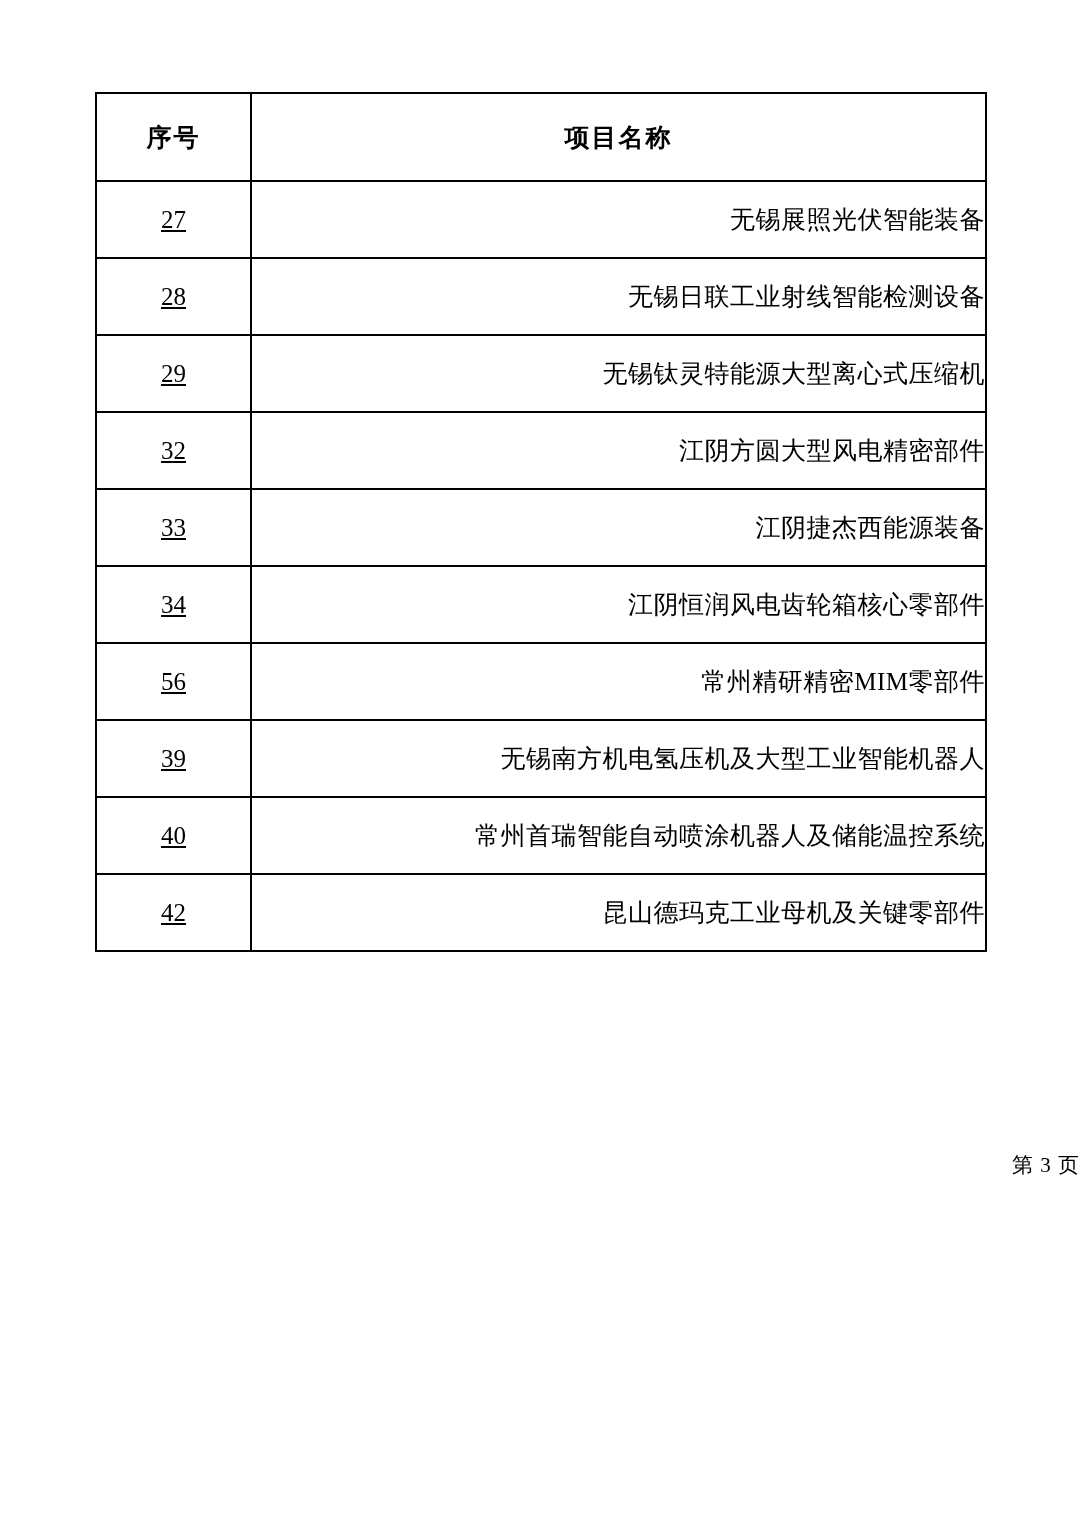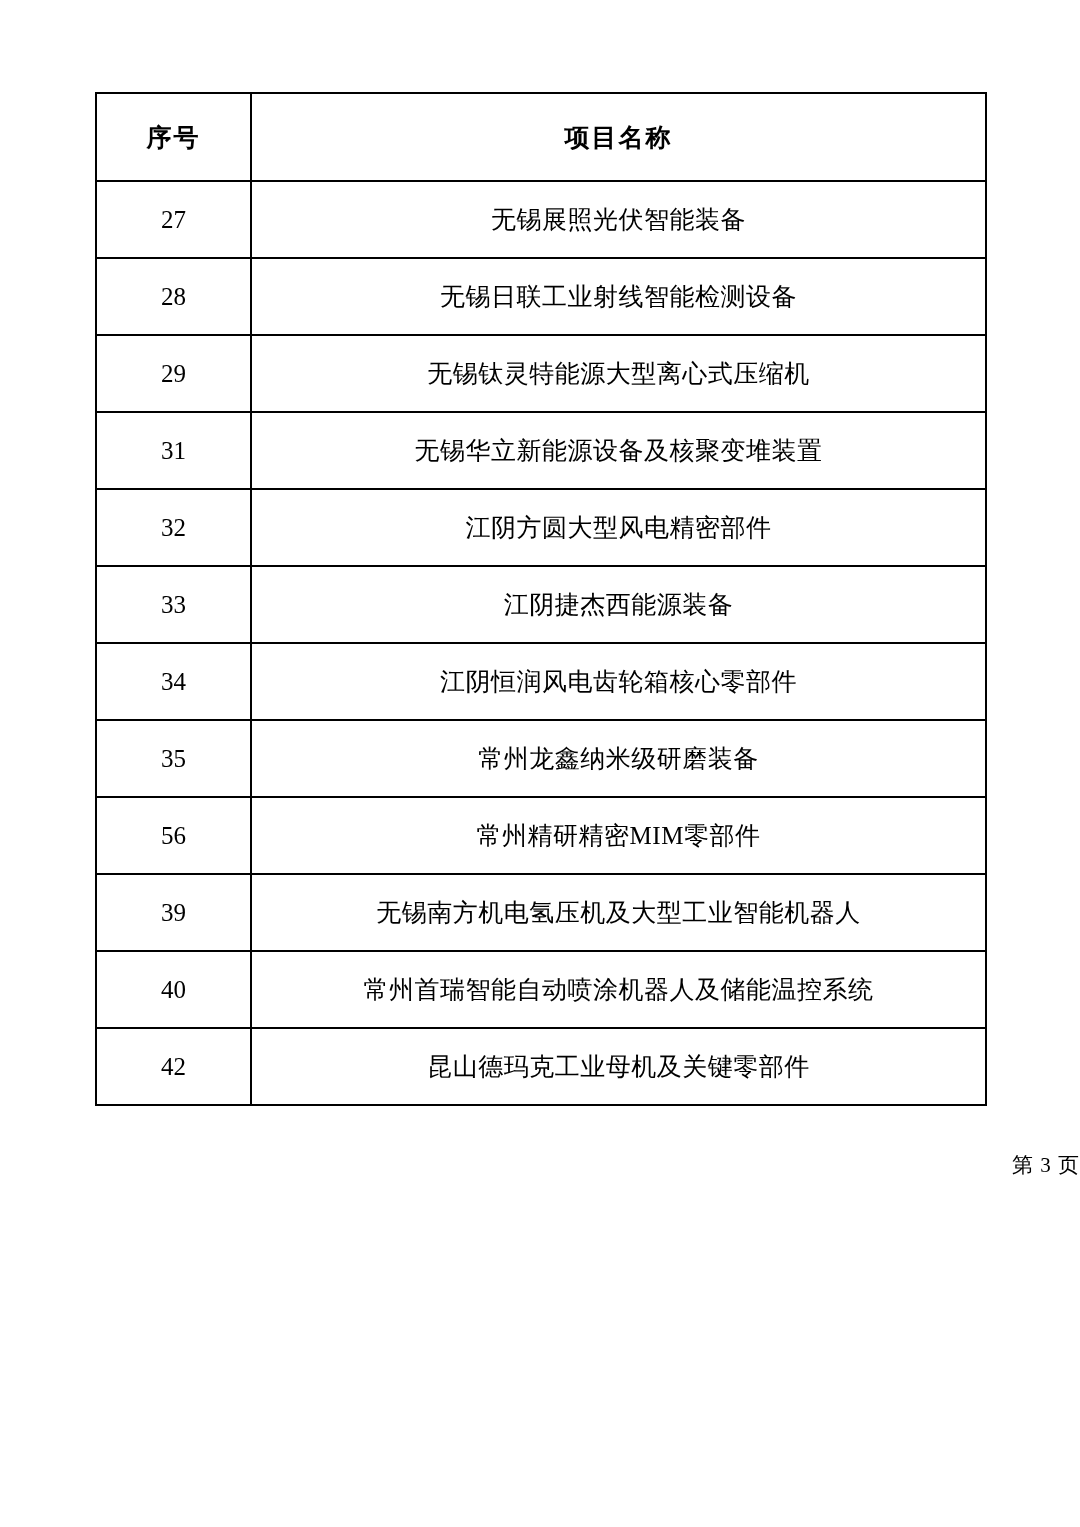--- a/index.html
+++ b/index.html
@@ -39,24 +39,25 @@
     font-weight: bold;
     font-size: 25px;
     letter-spacing: 2px;
     text-align: center;
   }
   td.idx-cell {
     height: 75px;
     text-align: center;
     font-size: 25px;
     font-family: "Liberation Serif", "DejaVu Serif", serif;
+    text-decoration: underline;
   }
   td.name-cell {
     height: 75px;
-    text-align: center;
+    text-align: right;
     font-size: 25px;
     padding-left: 18px;
     letter-spacing: 0.5px;
     white-space: nowrap;
   }
   .footer {
     position: absolute;
     left: 0;
     right: 0;
     bottom: 42px;
@@ -87,38 +88,30 @@
         </tr>
         <tr>
           <td class="idx-cell">28</td>
           <td class="name-cell">无锡日联工业射线智能检测设备</td>
         </tr>
         <tr>
           <td class="idx-cell">29</td>
           <td class="name-cell">无锡钛灵特能源大型离心式压缩机</td>
         </tr>
         <tr>
-          <td class="idx-cell">31</td>
-          <td class="name-cell">无锡华立新能源设备及核聚变堆装置</td>
-        </tr>
-        <tr>
           <td class="idx-cell">32</td>
           <td class="name-cell">江阴方圆大型风电精密部件</td>
         </tr>
         <tr>
           <td class="idx-cell">33</td>
           <td class="name-cell">江阴捷杰西能源装备</td>
         </tr>
         <tr>
           <td class="idx-cell">34</td>
           <td class="name-cell">江阴恒润风电齿轮箱核心零部件</td>
-        </tr>
-        <tr>
-          <td class="idx-cell">35</td>
-          <td class="name-cell">常州龙鑫纳米级研磨装备</td>
         </tr>
         <tr>
           <td class="idx-cell">56</td>
           <td class="name-cell">常州精研精密MIM零部件</td>
         </tr>
         <tr>
           <td class="idx-cell">39</td>
           <td class="name-cell">无锡南方机电氢压机及大型工业智能机器人</td>
         </tr>
         <tr>

